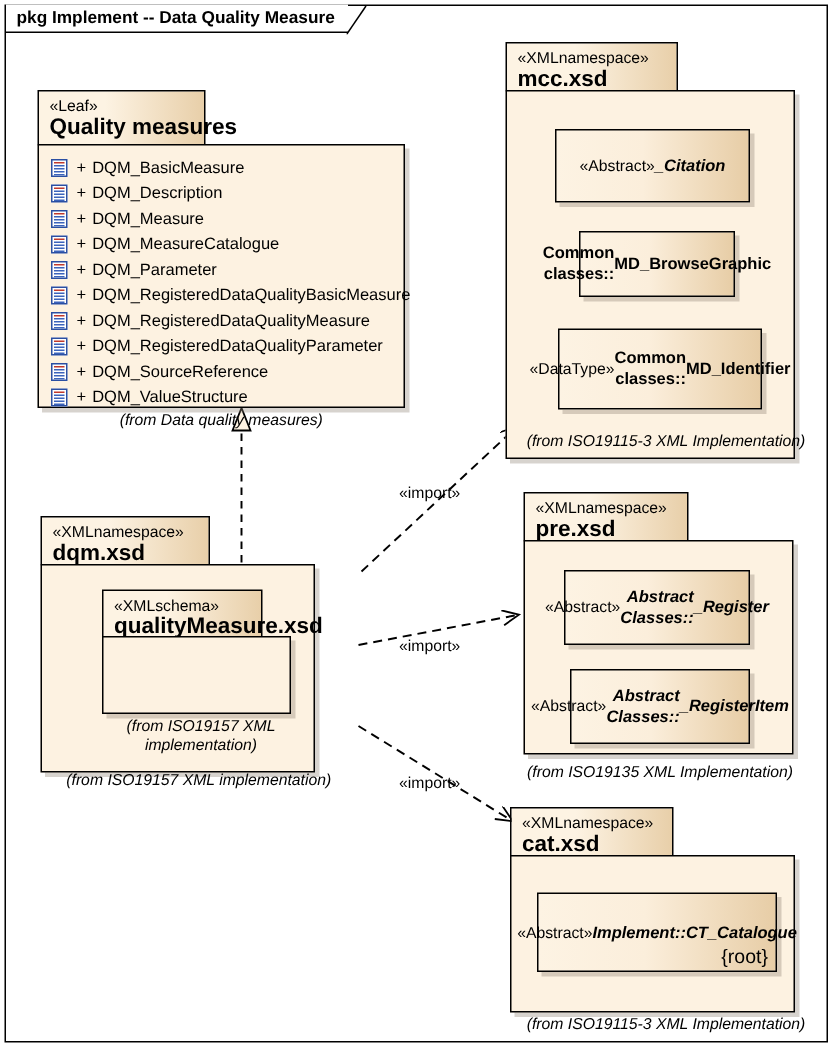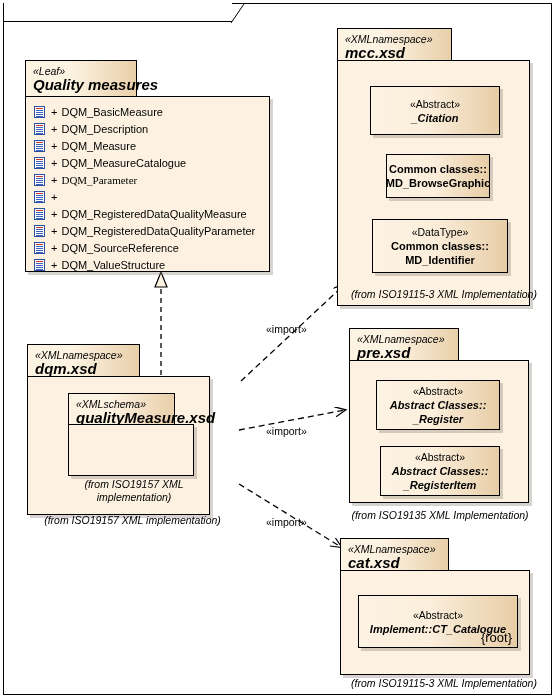--- a/index.html
+++ b/index.html
@@ -27,41 +27,40 @@
     position:absolute;left:199px;top:3px;width:14px;height:20px;
   }
   
   .pkg{position:absolute;}
   .pkg-tab{
     position:absolute;left:0;top:0;
     border:1px solid #000;box-sizing:border-box;
     background:linear-gradient(to right,#fdf3e3 0%,#fdf3e3 40%,#e8cfa9 100%);
     padding:4px 8px 20px 7px;
     line-height:13px;
-    font-style:italic;
   }
   .pkg-body{
     position:absolute;
     border:1px solid #000;box-sizing:border-box;
     background:#fdf2e1;
     box-shadow:3px 3px 0 rgba(140,130,115,.35);
   }
   .stereo{font-size:10.5px;color:#000;white-space:nowrap;}
   .pkgname{font-size:15px;font-weight:bold;color:#000;white-space:nowrap;}
   .caption{
     position:absolute;font-size:10.5px;font-style:italic;color:#000;
     white-space:nowrap;text-align:center;
   }
   .caption.wrap{white-space:normal;text-align:center;line-height:13px;}
   
   .clsbox{
     position:absolute;border:1px solid #000;box-sizing:border-box;
     background:linear-gradient(to right,#fdf3e3 0%,#fbeedb 45%,#e7cda6 100%);
     box-shadow:3px 3px 0 rgba(140,130,115,.35);
-    display:flex;flex-direction:column;align-items:center;justify-content:center;
+    display:flex;flex-direction:row;align-items:center;justify-content:center;
     text-align:right;line-height:14px;
   }
   .cls-stereo{font-size:10.5px;color:#000;}
   .cls-name{font-size:11px;font-weight:bold;color:#000;}
   .cls-name.ital{font-style:italic;}
   .cls-tag{
     position:absolute;right:5px;bottom:2px;font-size:13px;color:#000;
   }
   
   #leaf-list{
@@ -95,20 +94,21 @@
 </head>
 <body>
 
 <div id="canvas">
 
   <div id="frame"></div>
   <div id="frame-tab-inner" style="width: 228.172px;"></div>
   <svg id="tab-slant" viewBox="0 0 14 20" style="left: 231.172px;">
     <path d="M0,20 L13,1" stroke="#000" stroke-width="1" fill="none"></path>
   </svg>
+  <div id="frame-title">pkg Implement -- Data Quality Measure</div>
 
   <svg class="links">
     <defs>
       <marker id="openArrow" markerWidth="14" markerHeight="14" refX="11" refY="5" orient="auto" markerUnits="userSpaceOnUse">
         <path d="M1,0 L12,5 L1,10" fill="none" stroke="#000" stroke-width="1.2"></path>
       </marker>
     </defs>
 
     <g>
       <line x1="161" y1="375" x2="161" y2="287" stroke="#000" stroke-width="1.3" stroke-dasharray="5,4"></line>
@@ -190,32 +190,33 @@
 
         <div class="leaf-row">
           <span class="leaf-ico">
               <i class="r0"></i>
               <i class="r1"></i>
               <i class="r2"></i>
               <i class="r3"></i>
               <i class="r4"></i>
             </span>
           <span class="leaf-txt">+</span>
-          <span class="leaf-txt" style="margin-left:4px;font-family:Liberation Serif, serif;">DQM_Parameter</span>
-        </div>
-
-        <div class="leaf-row">
-          <span class="leaf-ico">
-              <i class="r0"></i>
-              <i class="r1"></i>
-              <i class="r2"></i>
-              <i class="r3"></i>
-              <i class="r4"></i>
-            </span>
-          <span class="leaf-txt">+</span>
+          <span class="leaf-txt" style="margin-left:4px;">DQM_Parameter</span>
+        </div>
+
+        <div class="leaf-row">
+          <span class="leaf-ico">
+              <i class="r0"></i>
+              <i class="r1"></i>
+              <i class="r2"></i>
+              <i class="r3"></i>
+              <i class="r4"></i>
+            </span>
+          <span class="leaf-txt">+</span>
+          <span class="leaf-txt" style="margin-left:4px;">DQM_RegisteredDataQualityBasicMeasure</span>
         </div>
 
         <div class="leaf-row">
           <span class="leaf-ico">
               <i class="r0"></i>
               <i class="r1"></i>
               <i class="r2"></i>
               <i class="r3"></i>
               <i class="r4"></i>
             </span>
@@ -255,20 +256,21 @@
               <i class="r3"></i>
               <i class="r4"></i>
             </span>
           <span class="leaf-txt">+</span>
           <span class="leaf-txt" style="margin-left:4px;">DQM_ValueStructure</span>
         </div>
 
       </div>
     </div>
   </div>
+  <div class="caption" style="left:25px;top:274px;width:245px;">(from Data quality measures)</div>
 
   <div class="pkg" style="left:337px;top:28px;">
     <div class="pkg-tab" style="width:115px;height:33px;left:0;top:0;">
       <div class="stereo">«XMLnamespace»</div>
       <div class="pkgname">mcc.xsd</div>
     </div>
     <div class="pkg-body" style="left:0;top:32px;width:193px;height:246px;">
 
       <div class="clsbox" style="left:32px;top:25px;width:130px;height:49px;">
         <div class="cls-stereo">«Abstract»</div>

